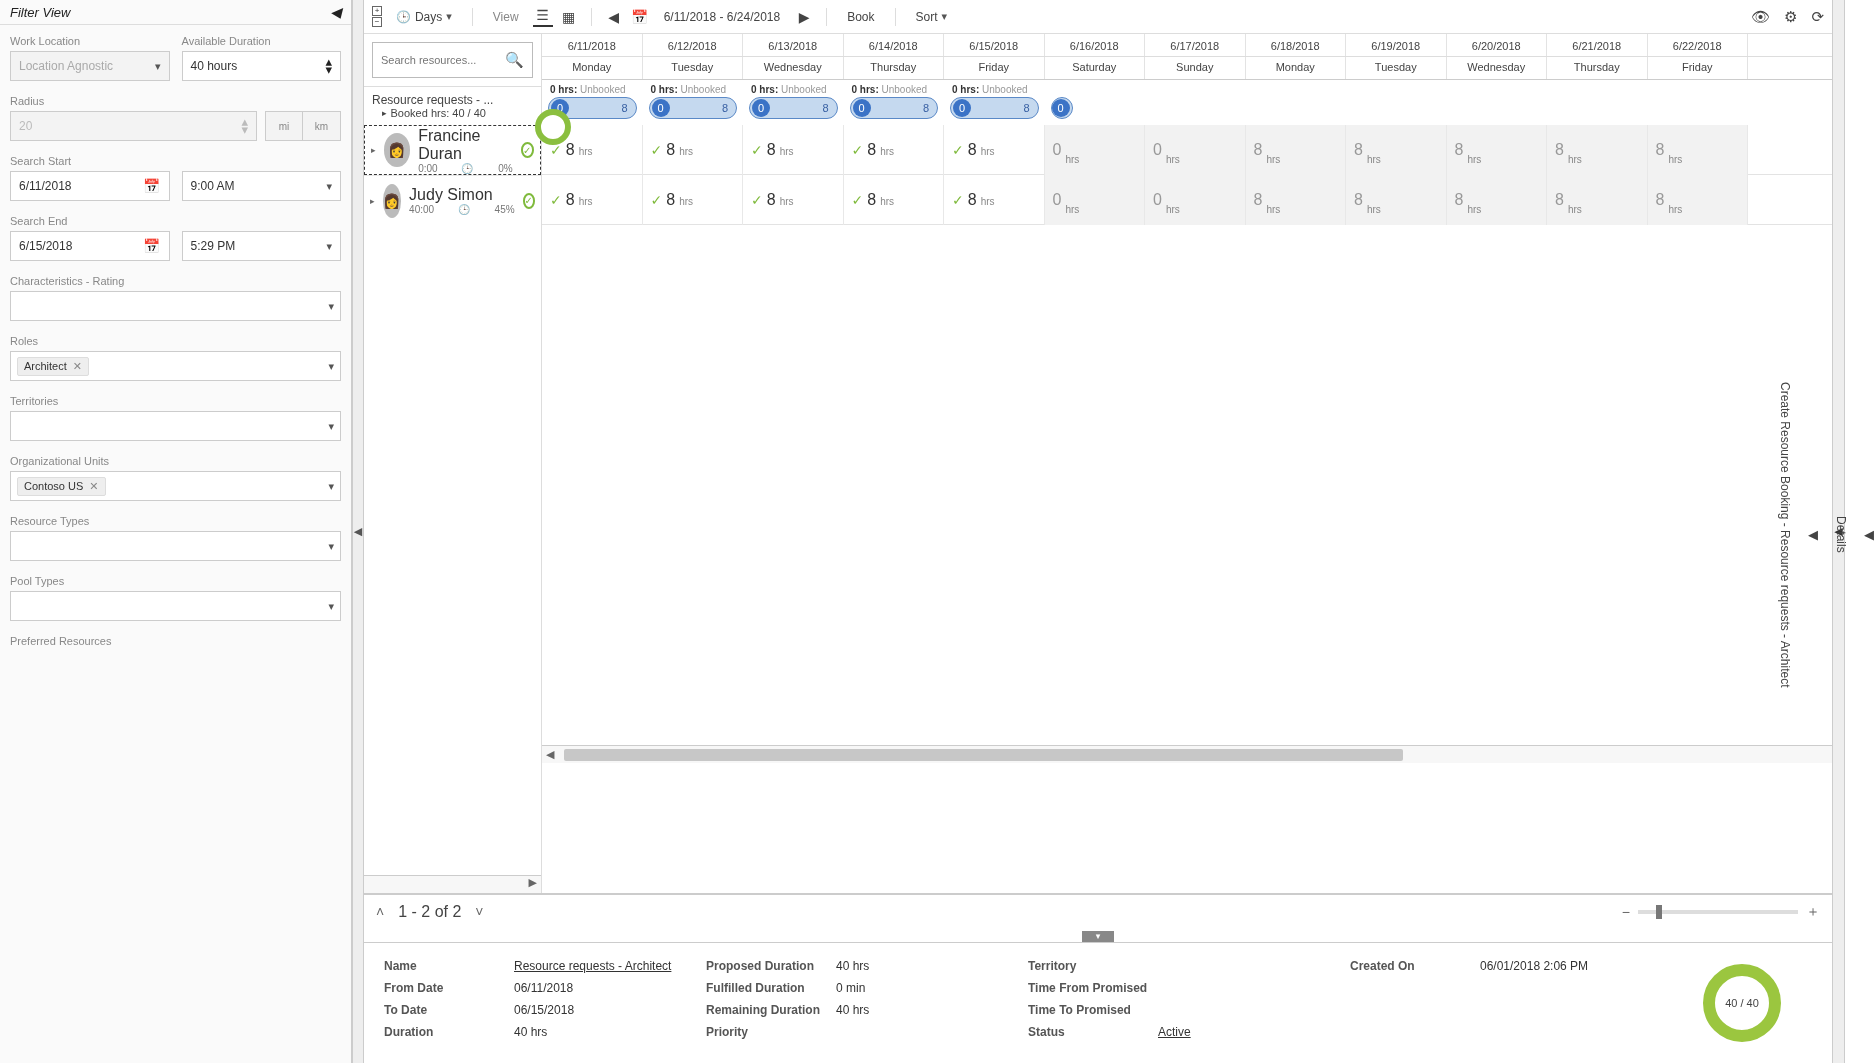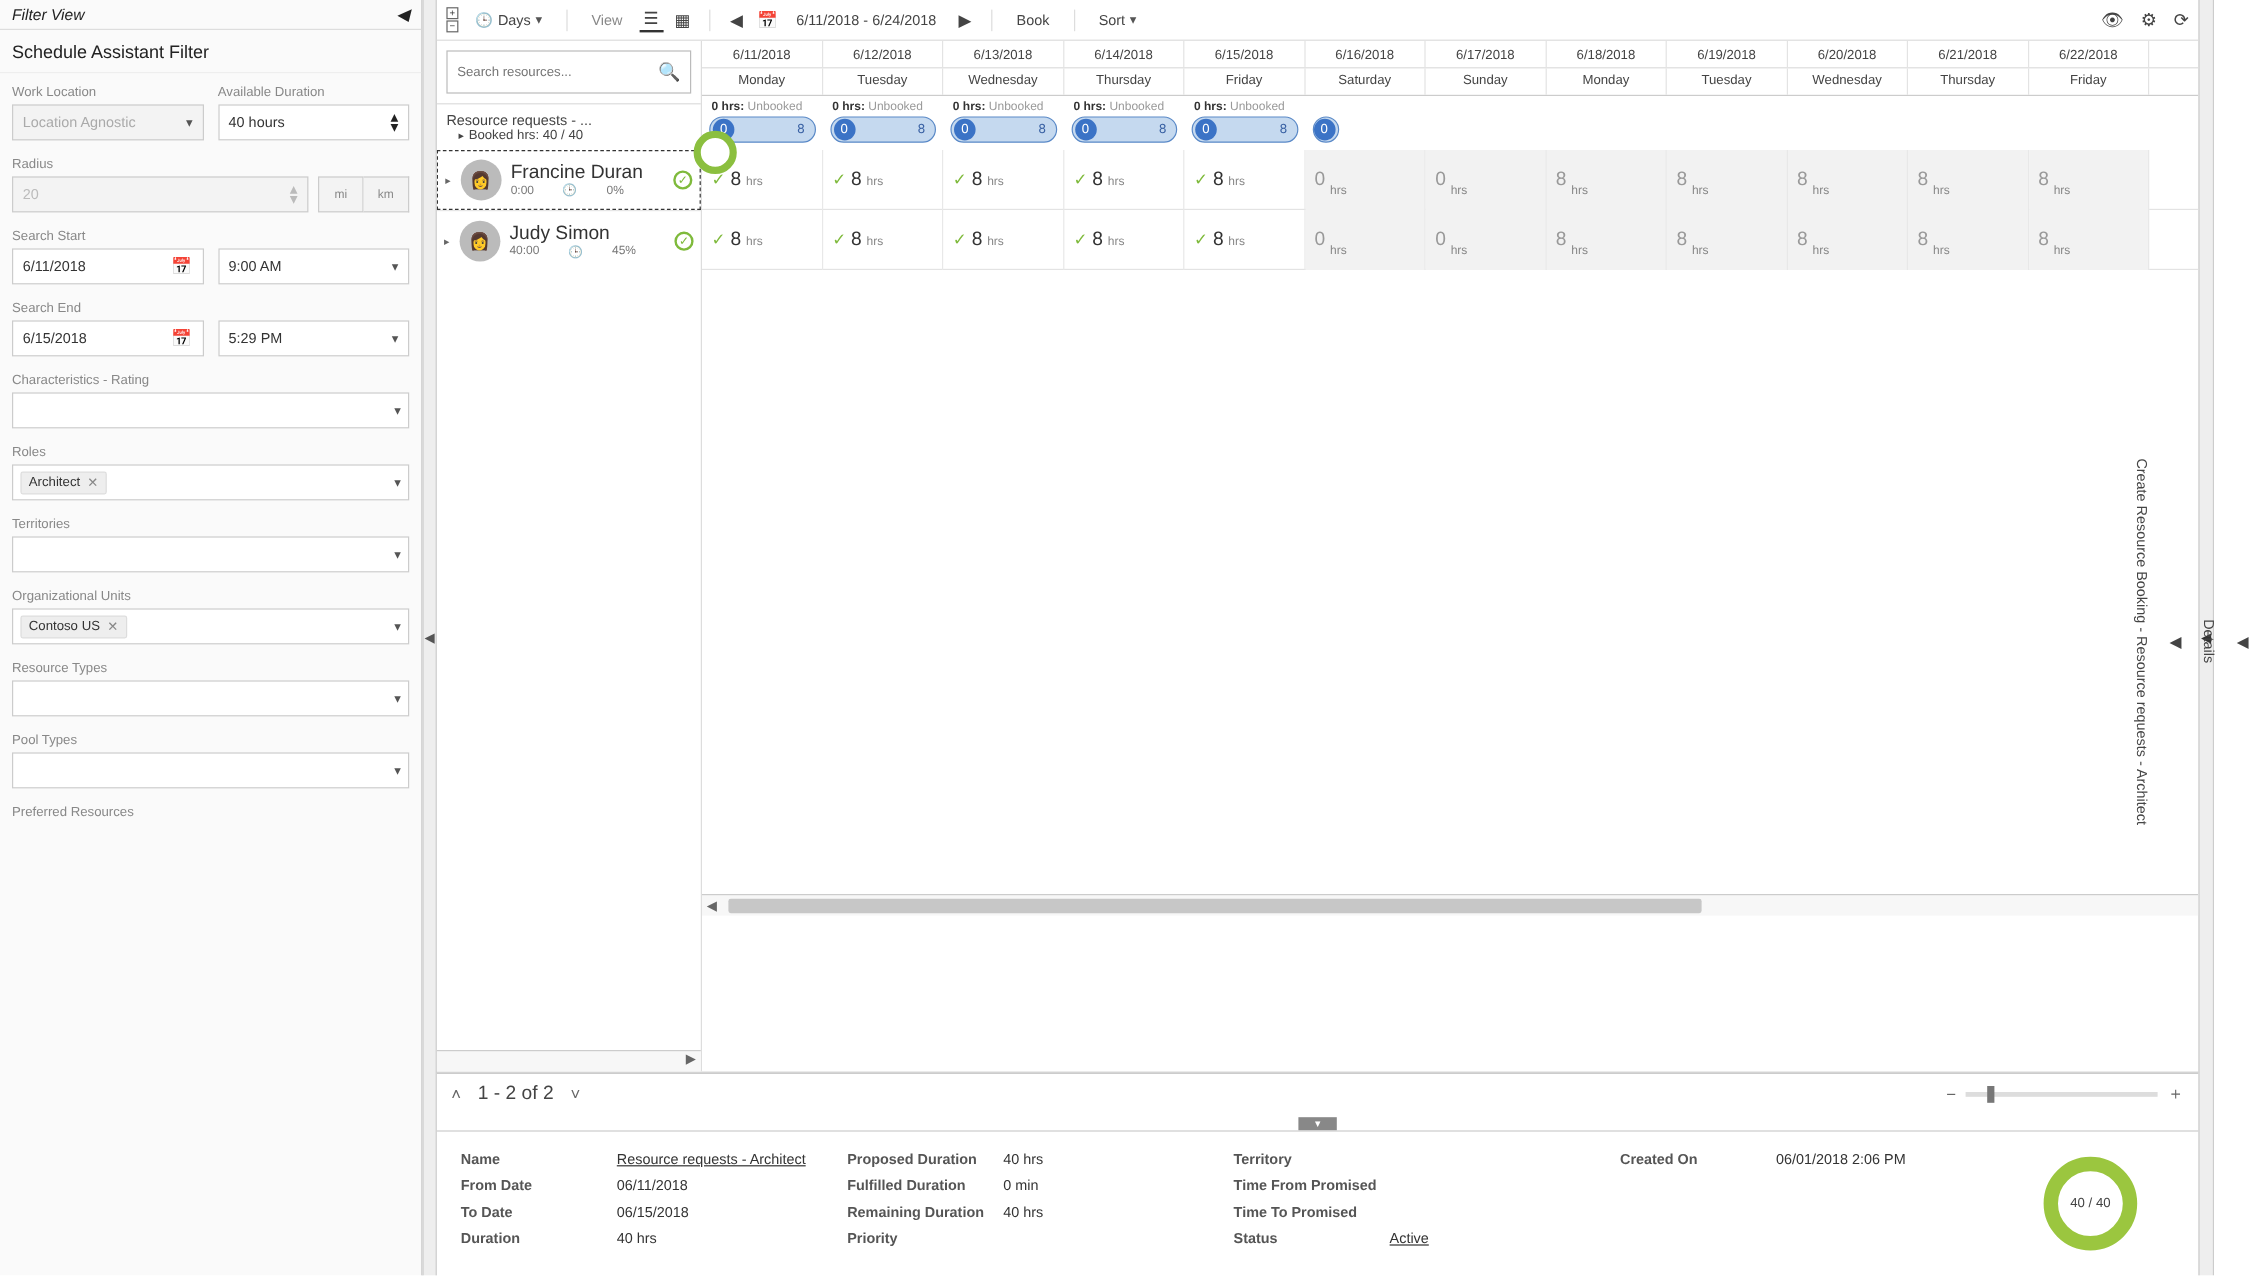--- a/index.html
+++ b/index.html
@@ -42,21 +42,21 @@
   .tb-sep { width:1px; height:18px; background:#ddd; margin:0 6px; }
   .tb-btn { padding:4px 8px; cursor:pointer; font-size:12px; color:#444; display:flex; align-items:center; gap:4px; }
   .tb-icongroup { display:flex; flex-direction:column; gap:1px; }
   .tb-icongroup .sq { width:10px; height:10px; border:1px solid #666; font-size:8px; line-height:8px; text-align:center;}
   .tb-icon { width:20px; text-align:center; cursor:pointer; font-size:14px; color:#444;}
   .tb-icon-active { border-bottom:2px solid #333; padding-bottom:2px; }
   .tb-right { margin-left:auto; display:flex; gap:14px; align-items:center; }
   .tb-right .ticon { font-size:15px; color:#444; cursor:pointer; }
 
   .board { flex:1; display:flex; overflow:hidden; border-bottom:1px solid #ccc;}
-  .resources-col { width:221px; border-right:1px solid #ddd; display:flex; flex-direction:column;}
+  .resources-col { width:178px; border-right:1px solid #ddd; display:flex; flex-direction:column;}
   .search-res { padding:8px; border-bottom:1px solid #ddd;}
   .search-res .srbox { border:1px solid #bbb; height:36px; display:flex; align-items:center; padding:0 8px; justify-content:space-between;}
   .search-res input { border:none; outline:none; font-size:11px; width:100%; color:#888;}
   .req-header { padding:6px 8px 0 8px; font-size:12px; color:#444; }
   .req-sub { padding:0 8px 6px 18px; font-size:11px; color:#444; display:flex; align-items:center; gap:4px;}
   .req-sub .tri { font-size:9px; }
   .res-row { display:flex; align-items:center; gap:8px; padding:4px 6px; border-top:1px solid #e6e6e6; position:relative; height:50px;}
   .res-row.selected { border:1px dashed #333; }
   .res-row .expand { font-size:9px; color:#666;}
   .avatar { width:34px; height:34px; border-radius:50%; background:#bbb; display:flex; align-items:center; justify-content:center; color:#fff; font-size:14px; overflow:hidden;}
@@ -123,21 +123,20 @@
 </head>
 <body>
 
 <div class="app">
 
   <div class="left-pane">
     <div class="filter-header">
       <span>Filter View</span>
       <span class="collapse-icon">◀</span>
     </div>
-    <div class="schedule-assist-title">Schedule Assistant Filter</div>
     <div class="filter-body">
       <div class="row">
         <div class="col">
           <div class="label">Work Location</div>
           <div class="select disabled">
             <span>Location Agnostic</span>
             <span class="caret">▾</span>
           </div>
         </div>
         <div class="col">

